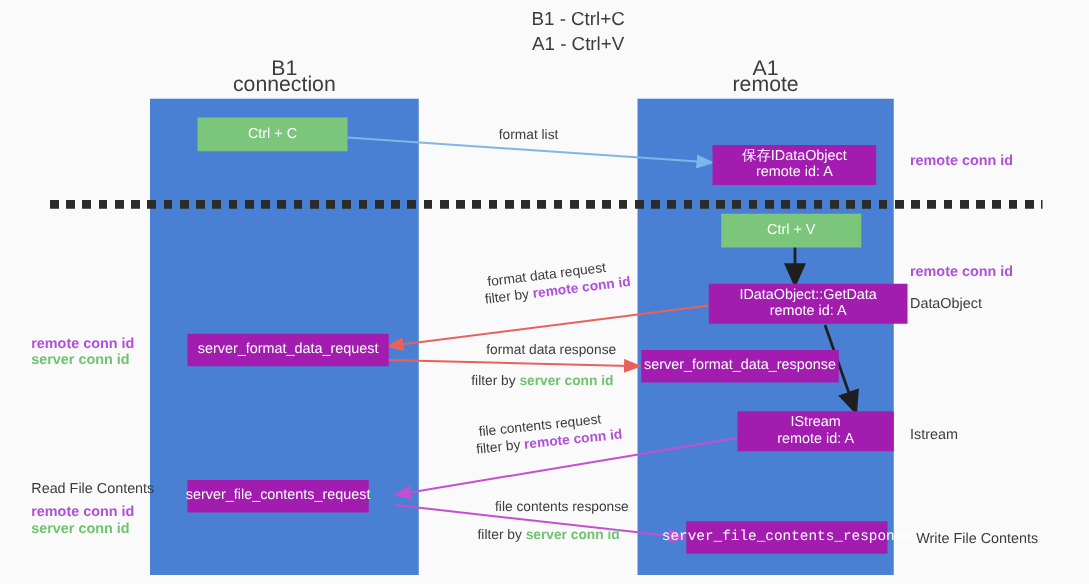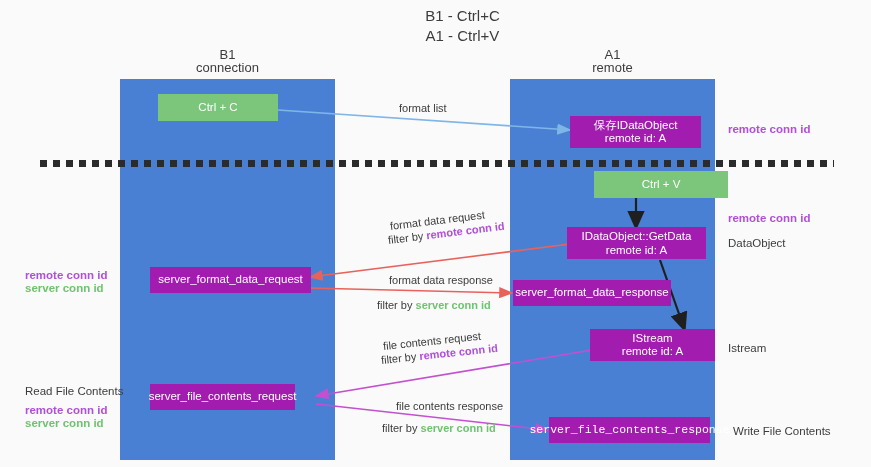--- a/index.html
+++ b/index.html
@@ -20,21 +20,21 @@
     left:0;top:6px;width:871px;
     text-align:center;
     font-size:15px;line-height:20px;
     color:#3c3c3c;
     padding-left:27px;
   }
 
   
   .lane-head{
     text-align:center;
-    font-size:13px;line-height:13px;
+    font-size:17px;line-height:13px;
     color:#3c3c3c;
   }
 
   
   .lane{
     background:#4a80d4;
   }
 
   
   .box{
@@ -145,25 +145,25 @@
 
   <div class="abs box green" style="left:158px;top:94px;width:120px;height:27px;">
     <span>Ctrl + C</span>
   </div>
 
   <div class="abs box orange" style="left:570px;top:116px;width:131px;height:32px;">
     <span>保存IDataObject</span>
     <span class="l2">remote id: A</span>
   </div>
 
-  <div class="abs box green" style="left:577px;top:171px;width:134px;height:27px;margin-left:17px;">
+  <div class="abs box green" style="left:577px;top:171px;width:112px;height:27px;">
     <span>Ctrl + V</span>
   </div>
 
-  <div class="abs box orange" style="left:567px;top:227px;width:139px;height:32px;justify-content:flex-end;">
+  <div class="abs box orange" style="left:567px;top:227px;width:159px;height:32px;">
     <span>IDataObject::GetData</span>
     <span class="l2">remote id: A</span>
   </div>
 
   <div class="abs box orange" style="left:513px;top:280px;width:158px;height:26px;">
     <span>server_format_data_response</span>
   </div>
 
   <div class="abs box orange" style="left:150px;top:267px;width:161px;height:26px;">
     <span>server_format_data_request</span>

